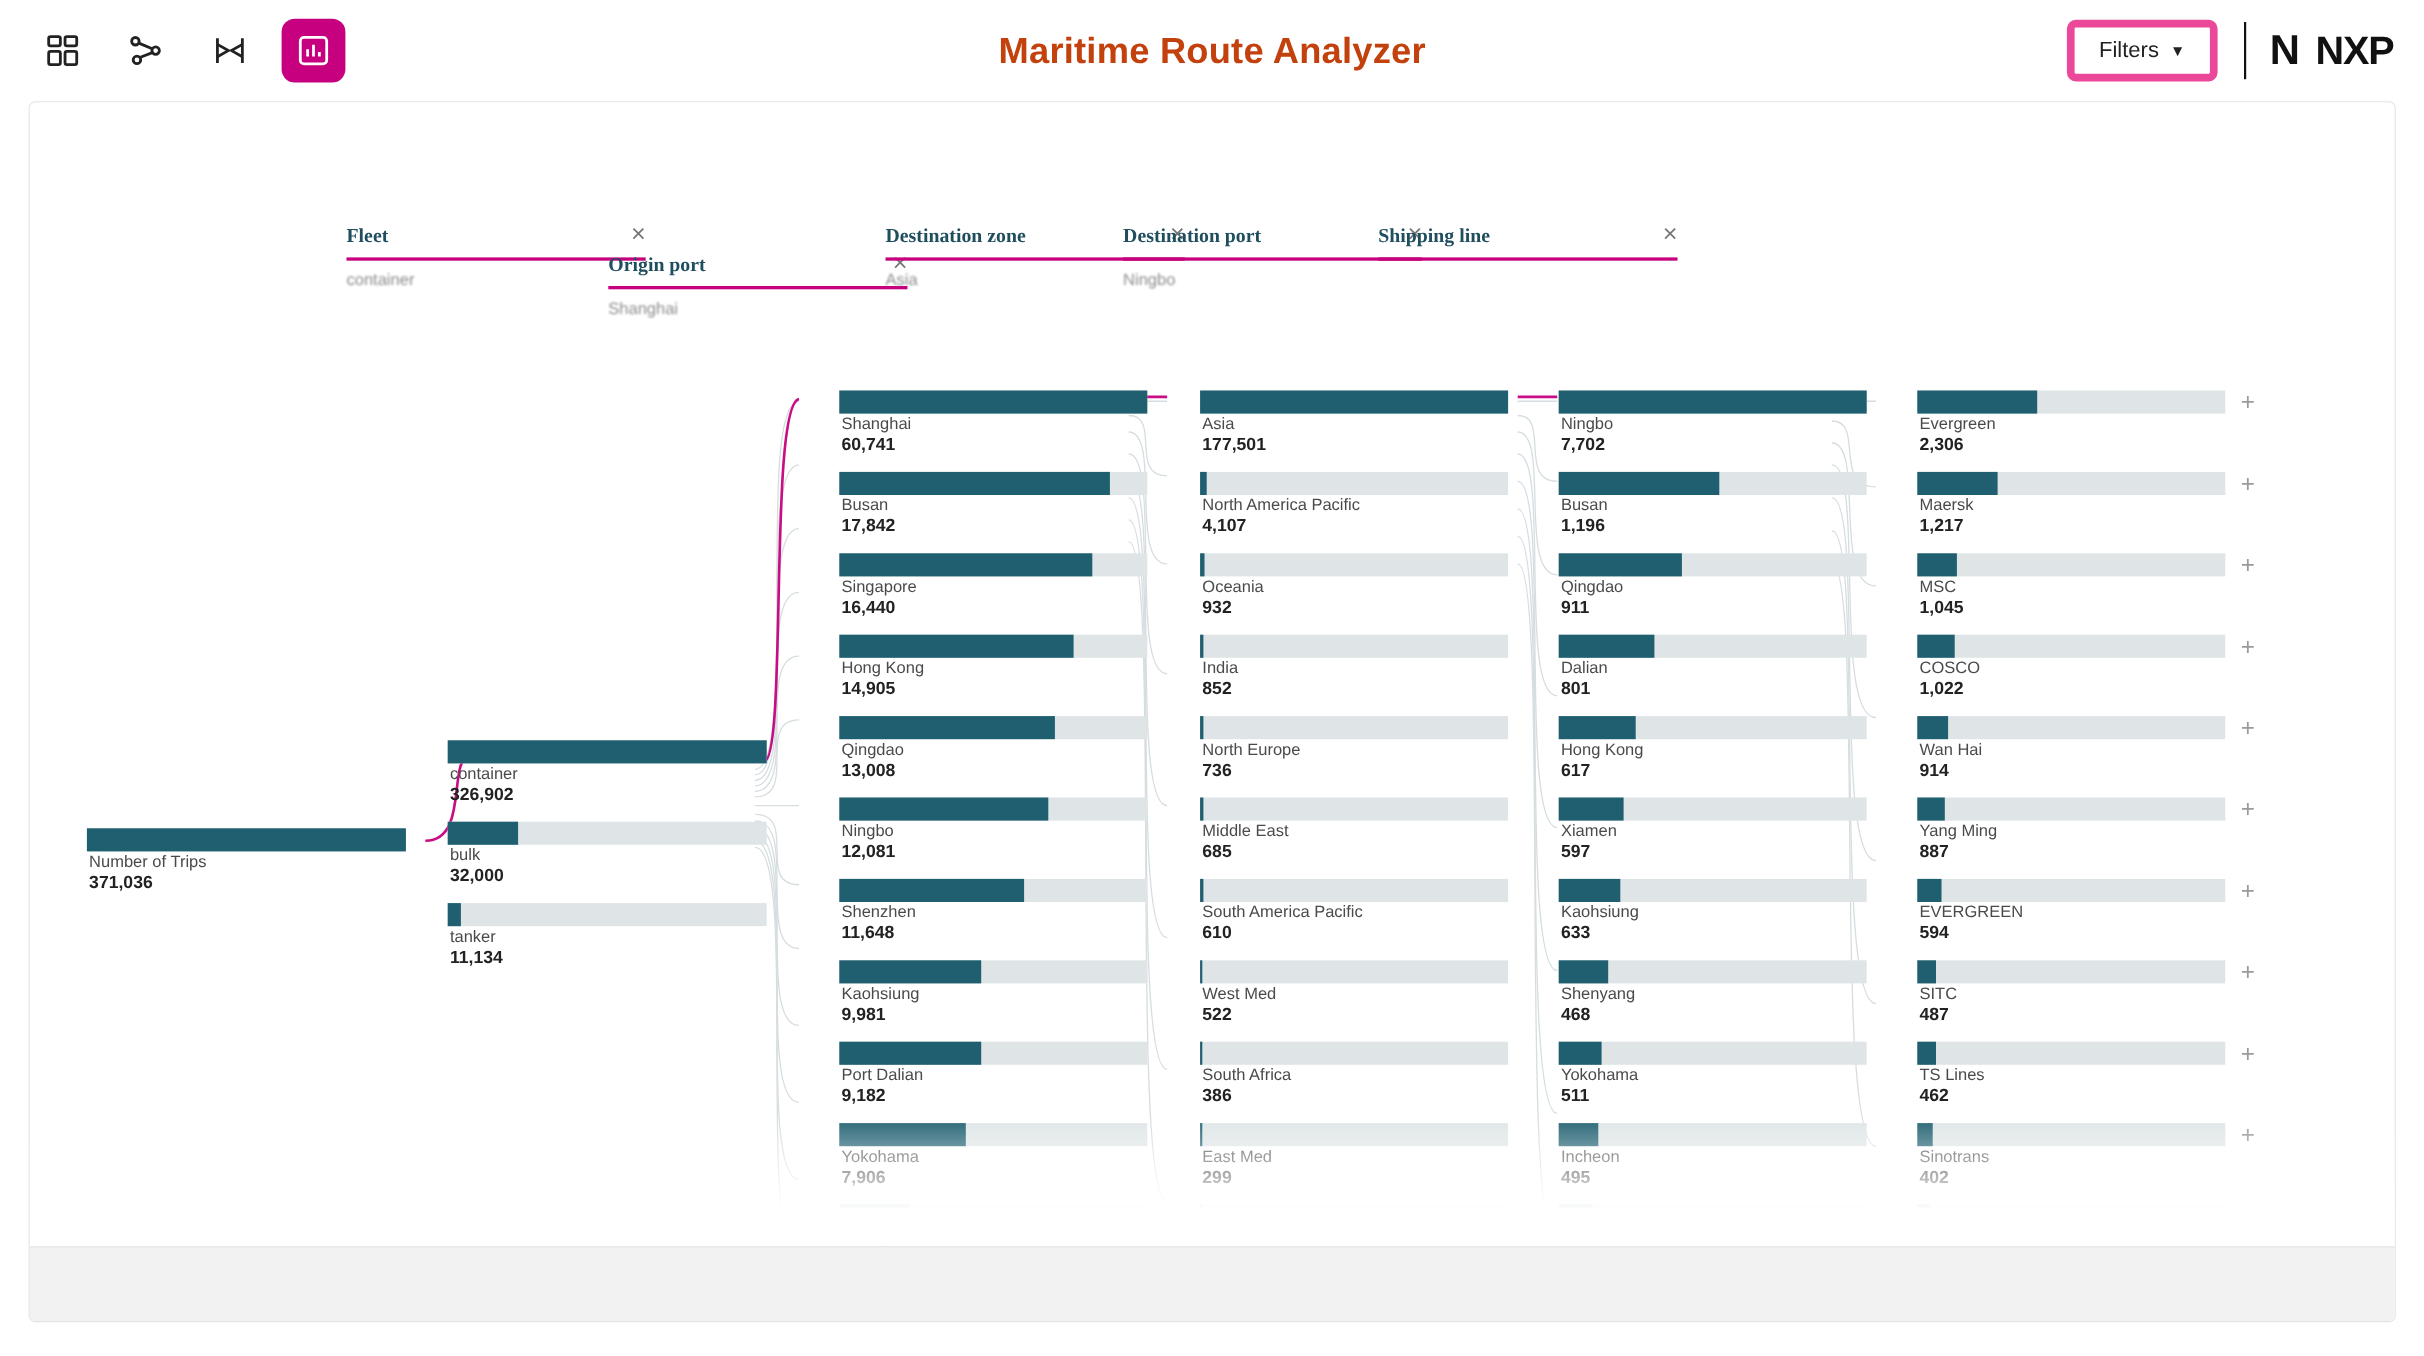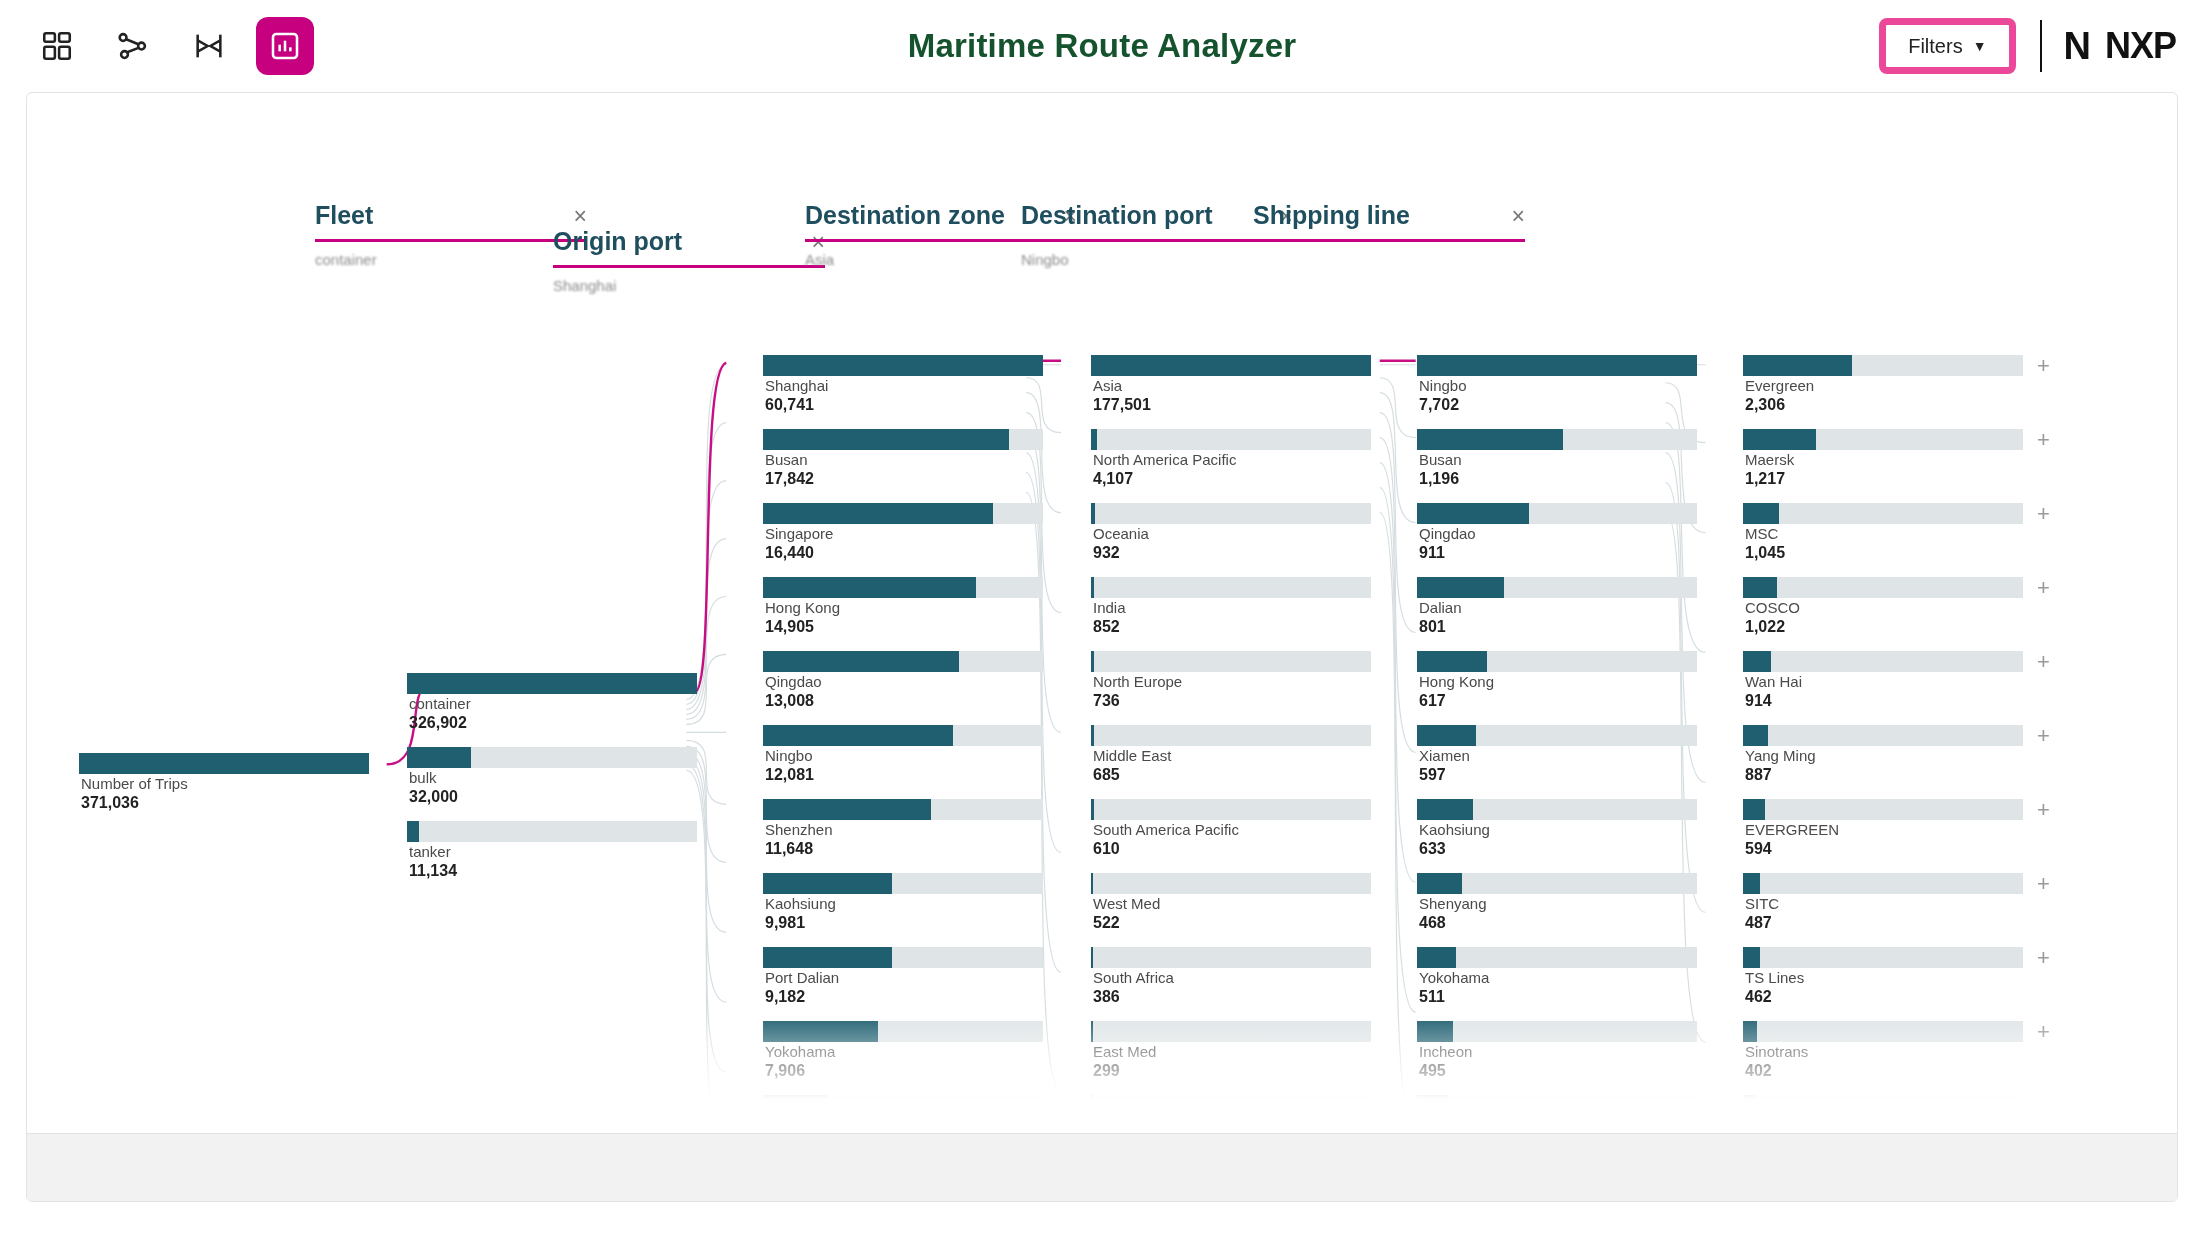--- a/index.html
+++ b/index.html
@@ -35,21 +35,21 @@
   }
   .tool-btn.active { background: #C6007E; }
   .tool-btn svg { display: block; }
 
   .app-title {
     position: absolute;
     left: 0; right: 0;
     text-align: center;
     font-size: 33px;
     font-weight: bold;
-    color: #14532d;
+    color: #c2410c;
     letter-spacing: 0.2px;
     pointer-events: none;
   }
 
   .topbar-right {
     margin-left: auto;
     display: flex;
     align-items: center;
     gap: 24px;
     z-index: 2;
@@ -101,23 +101,24 @@
     top: 108px;
   }
   .col-header .title-row {
     display: flex;
     align-items: baseline;
     justify-content: space-between;
     border-bottom: 3px solid #C6007E;
     padding-bottom: 9px;
   }
   .col-header .title {
-    font-size: 25px;
+    font-size: 18px;
     font-weight: bold;
     color: #1F4E5F;
+    font-family: Liberation Serif, serif;
   }
   .col-header .close {
     font-size: 23px;
     color: #777;
     cursor: pointer;
     line-height: 1;
     padding-left: 10px;
   }
   .col-header .sub {
     margin-top: 9px;

